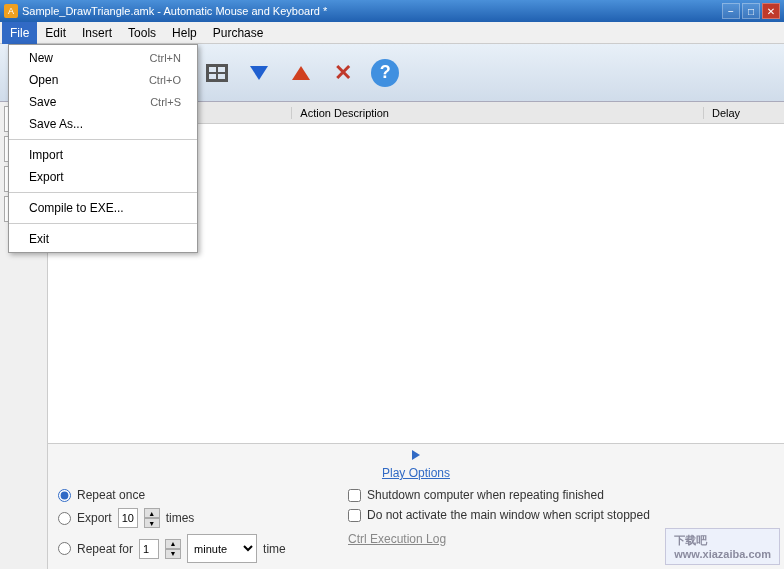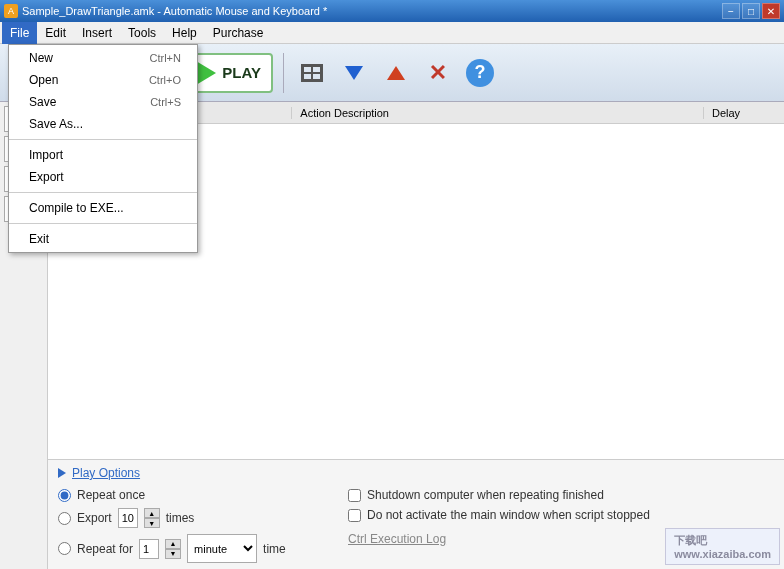--- a/index.html
+++ b/index.html
@@ -235,20 +235,21 @@
       background: #f5f5f5;
       border-top: 1px solid #ccc;
       padding: 6px 10px;
     }
     .play-options-header {
       display: flex;
       align-items: center;
       gap: 6px;
       margin-bottom: 8px;
       cursor: pointer;
+      flex-direction: column;
     }
     .triangle-right {
       width: 0; height: 0;
       border-top: 5px solid transparent;
       border-bottom: 5px solid transparent;
       border-left: 8px solid #316ac5;
     }
     .play-options-title {
       color: #316ac5;
       font-size: 12px;
@@ -475,24 +476,20 @@
 <div class="toolbar">
   <div class="smart-click-btn">
     <div class="eye-icon">
       <div class="eye-outer">
         <div class="eye-pupil"></div>
       </div>
     </div>
     <span class="smart-click-label">SMART CLICK</span>
   </div>
 
-  <div class="play-btn">
-    <div class="play-triangle"></div>
-    <span class="play-label">PLAY</span>
-  </div>
 
   <div class="toolbar-sep"></div>
 
   <div class="toolbar-icon-btn">
     <div class="icon-select-box">
       <div class="cell"></div>
         <div class="cell"></div>
       <div class="cell"></div>
         <div class="cell"></div>
     </div>

